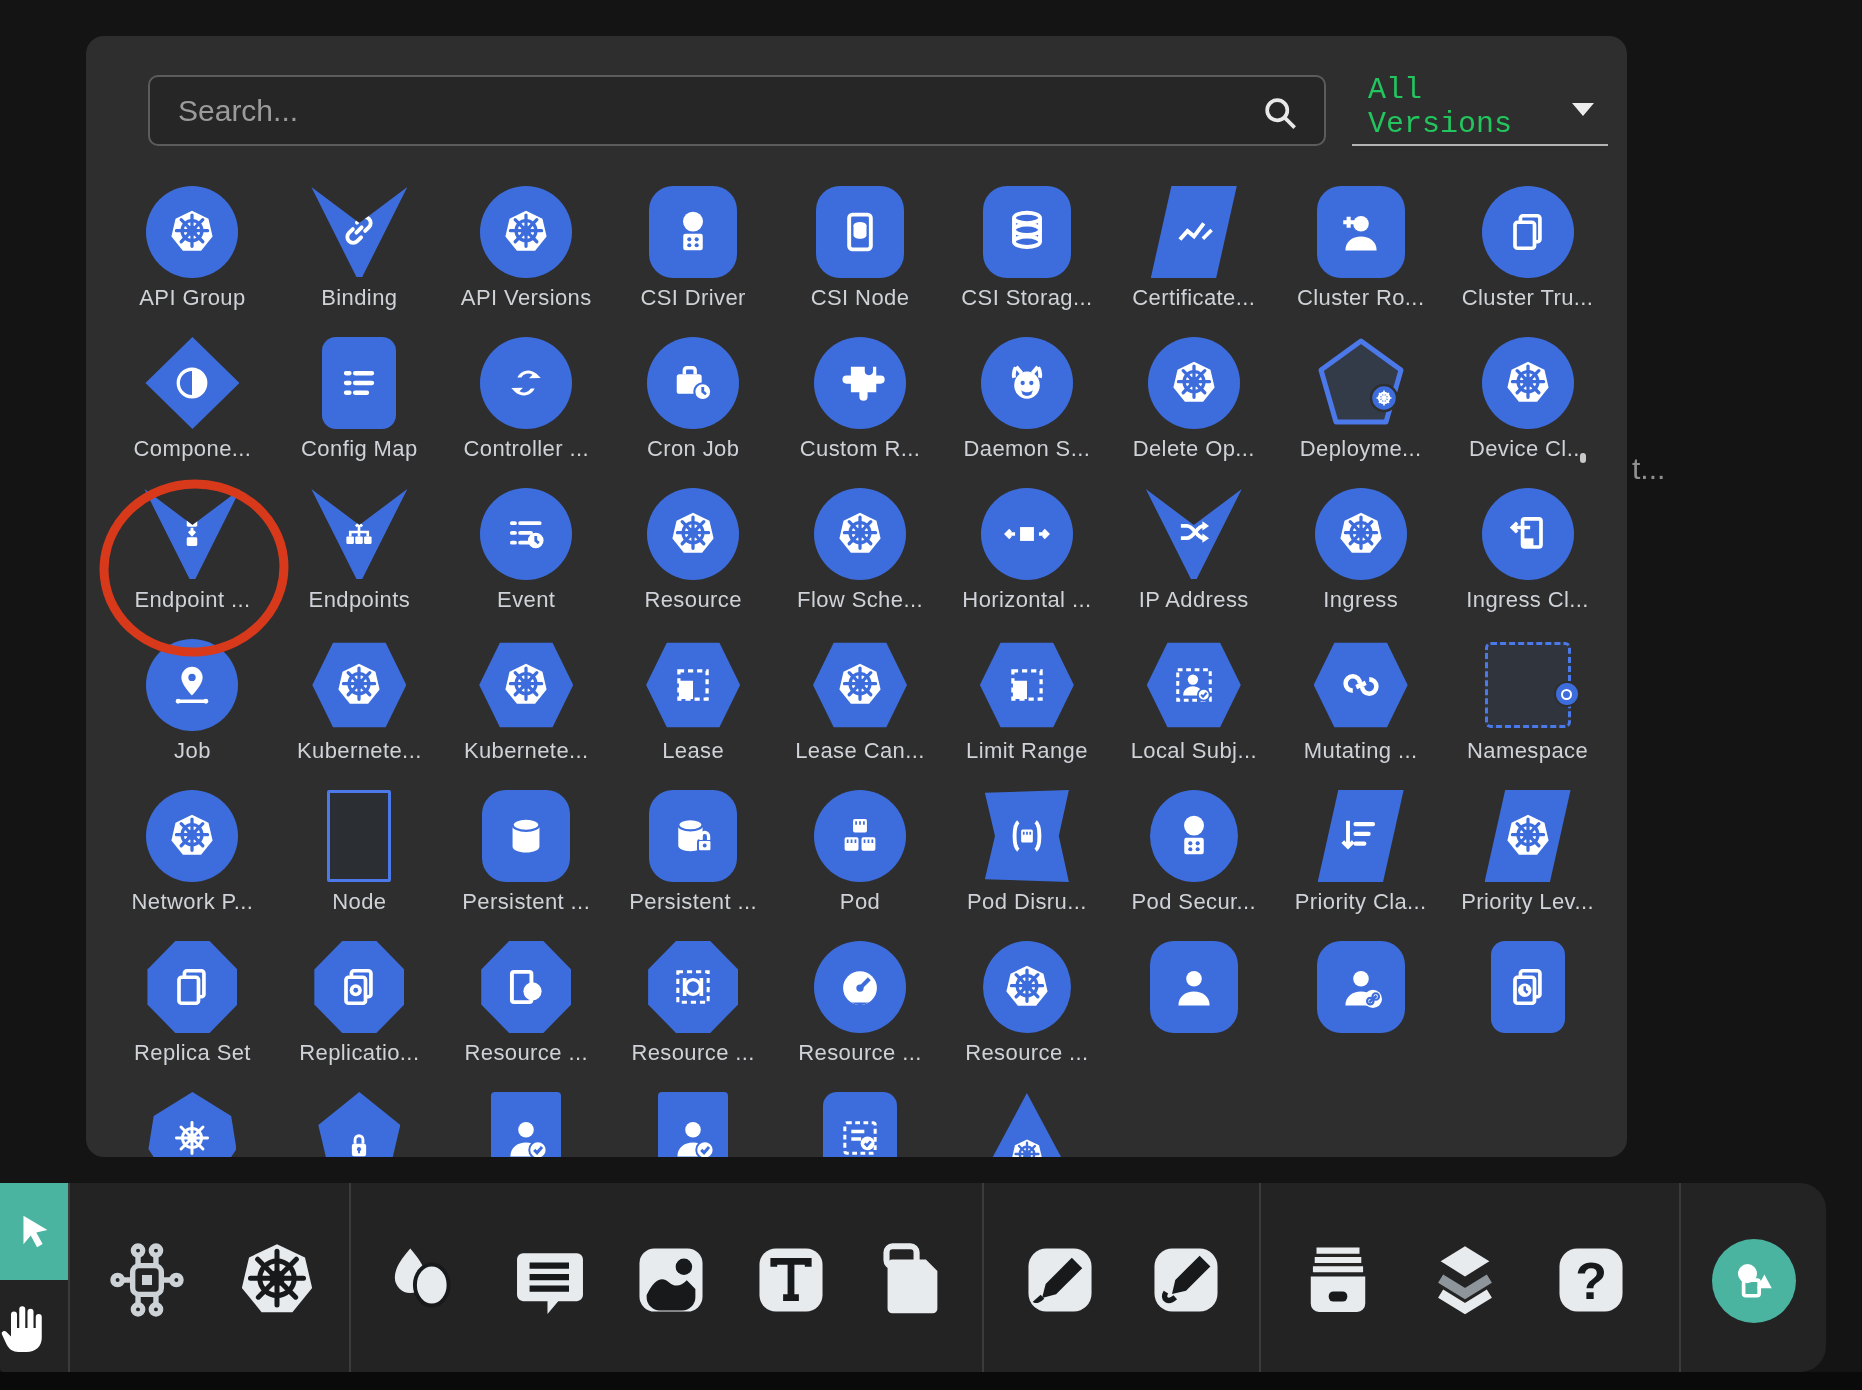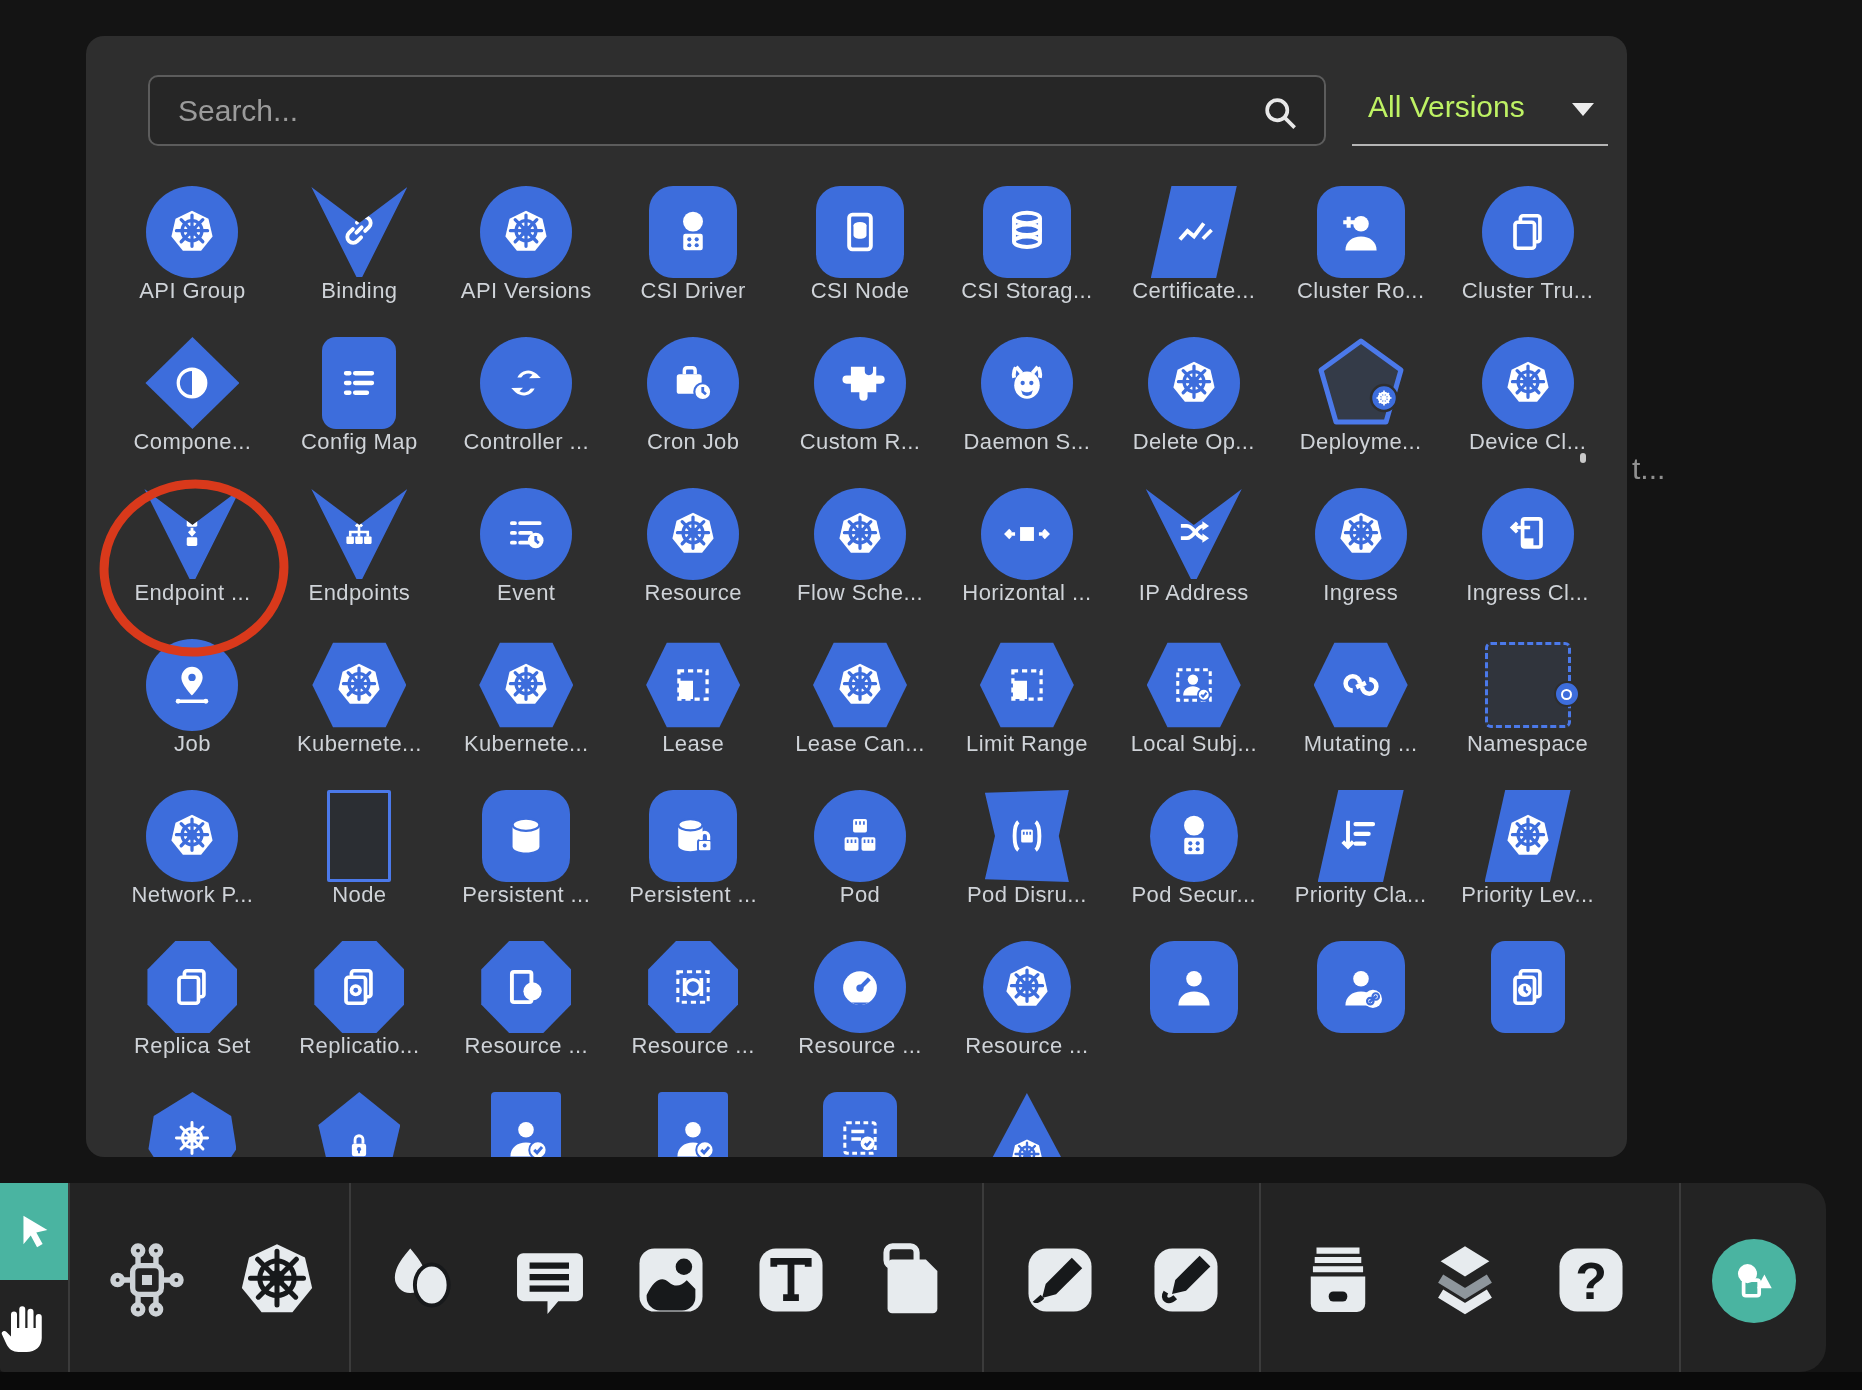--- a/index.html
+++ b/index.html
@@ -9,30 +9,30 @@
   .panel{position:absolute;left:86px;top:36px;width:1541px;height:1121px;background:#2e2e2e;
     border-radius:18px;overflow:hidden;}
   .searchbox{position:absolute;left:62px;top:39px;width:1178px;height:71px;background:#262626;
     border:2px solid #5c5c5c;border-radius:10px;display:flex;align-items:center;padding:0 60px 0 26px;}
   .searchbox input{flex:1;background:transparent;border:none;outline:none;color:#0ea5e9;
     font-size:30px;font-family:Liberation Sans, sans-serif;}
   .searchbox input::placeholder{color:#9b9b9b;}
   .search-ic{position:absolute;right:22px;top:14px;}
   .versions{position:absolute;left:1266px;top:40px;width:256px;height:70px;border-bottom:2px solid #b5b5b5;
     display:flex;align-items:center;padding:0 14px 6px 16px;cursor:pointer;}
-  .versions .vlabel{color:#bef264;font-size:30px;flex:1;}
+  .versions .vlabel{color:#22c55e;font-size:30px;flex:1;font-family:Liberation Mono, monospace;}
   .caret{width:0;height:0;border-left:11px solid transparent;border-right:11px solid transparent;
     border-top:13px solid #ededed;margin-top:4px;}
   .scrolldot{position:absolute;left:1494px;top:417px;width:6px;height:10px;border-radius:3px;background:#c9c9c9;}
   
   .grid{position:absolute;left:23px;top:150px;display:grid;grid-template-columns:repeat(9,166.9px);
     grid-auto-rows:151px;}
   .item{display:flex;flex-direction:column;align-items:center;cursor:pointer;}
   .icon-box{height:92px;width:100%;display:flex;align-items:center;justify-content:center;position:relative;}
-  .lbl{font-size:22px;color:#cfd3d8;letter-spacing:.4px;white-space:nowrap;}
+  .lbl{margin-top:7px;font-size:22px;color:#cfd3d8;letter-spacing:.4px;white-space:nowrap;}
   .shape{background:#3d6ddc;display:flex;align-items:center;justify-content:center;position:relative;}
   .shape svg{width:52px;height:52px;}
   .s-circle{width:92px;height:92px;border-radius:50%;}
   .s-ellipse{width:88px;height:92px;border-radius:50%;}
   .s-roundsq{width:88px;height:92px;border-radius:24px;}
   .s-roundrect{width:74px;height:92px;border-radius:14px;}
   .s-rect{width:70px;height:92px;border-radius:4px;}
   .s-triangle{width:96px;height:90px;clip-path:polygon(50% 0,100% 100%,0 100%);}
   .s-triangle svg{width:38px;height:38px;margin-top:34px;}
   .s-vee{width:96px;height:90px;clip-path:polygon(0 0,50% 40%,100% 0,53% 100%,47% 100%);}

